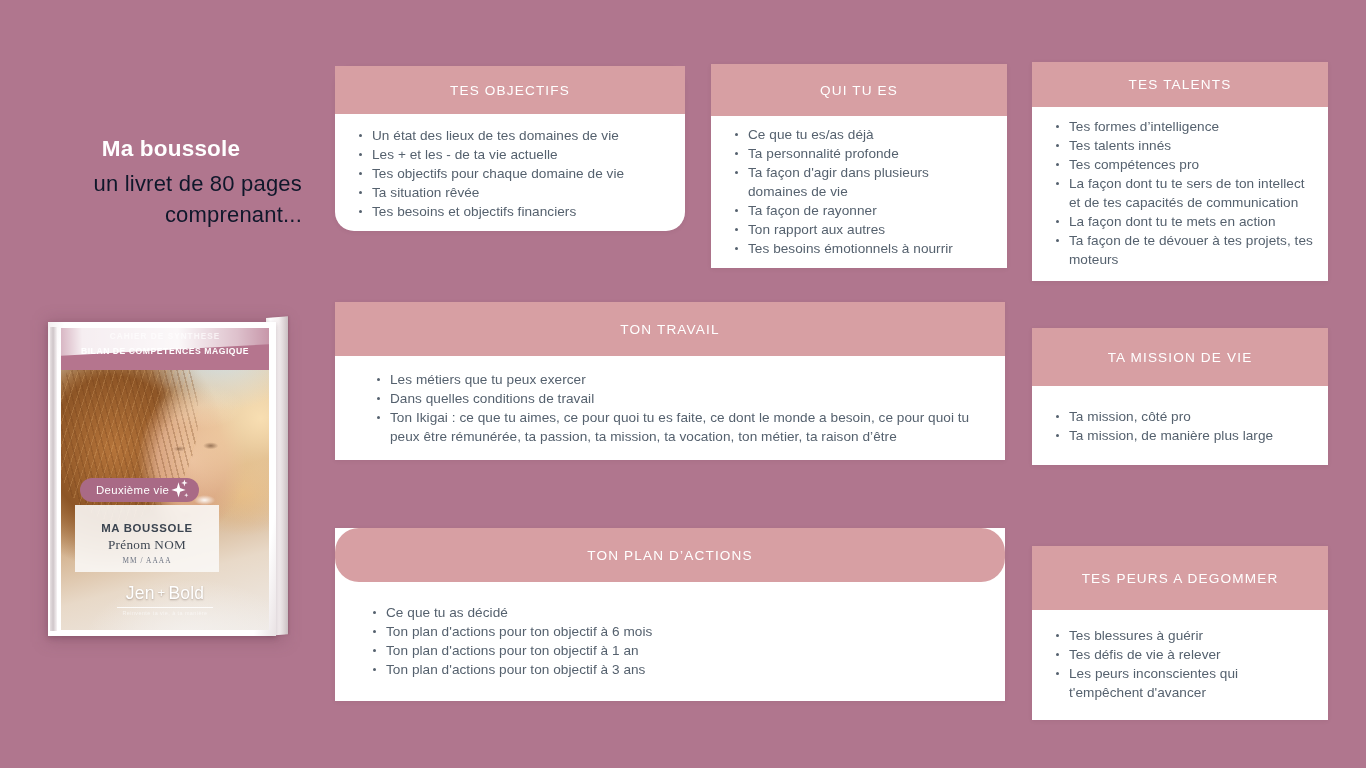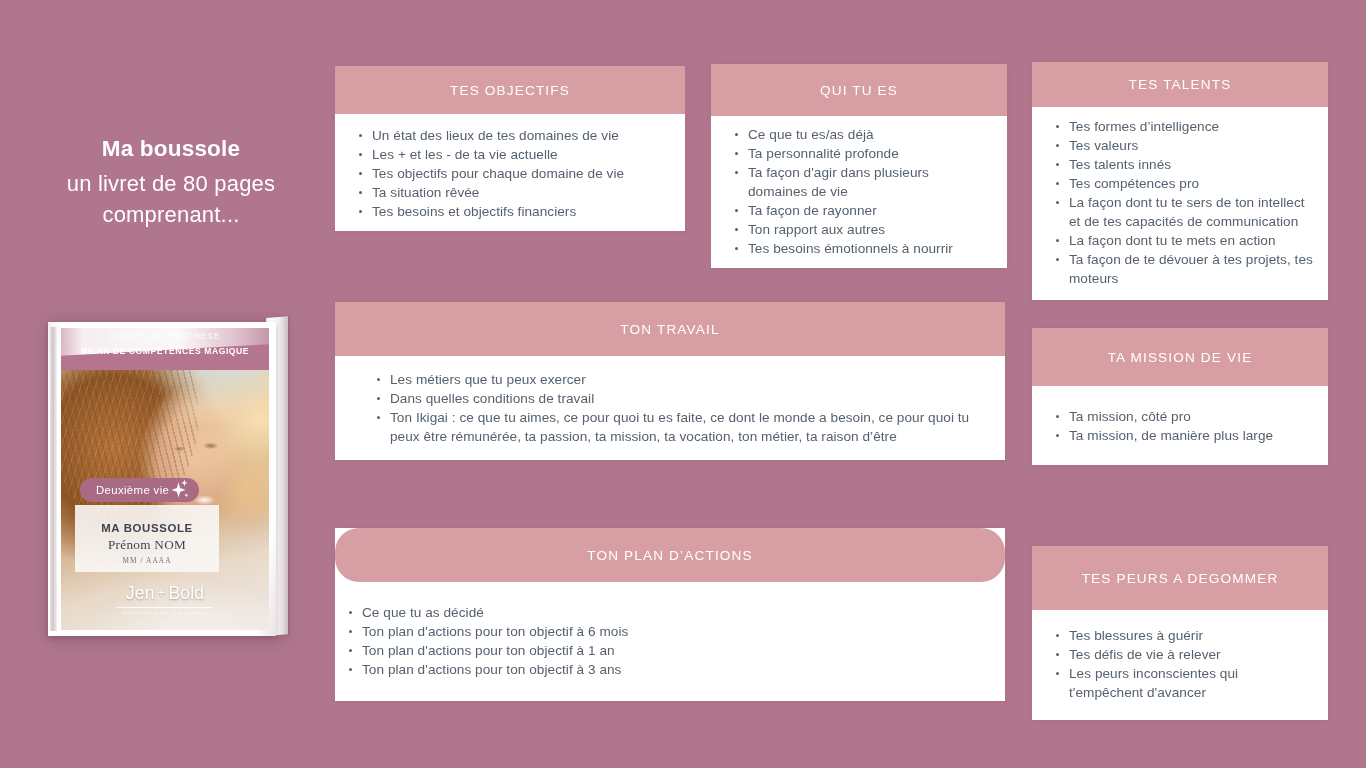--- a/index.html
+++ b/index.html
@@ -36,21 +36,22 @@
     font-weight: bold;
     letter-spacing: 0.2px;
     line-height: 1.36;
     margin-bottom: 3px;
   }
   .intro-sub {
     font-size: 22px;
     font-weight: 300;
     line-height: 1.42;
     letter-spacing: 0.2px;
-    color: #ffffff;
+    color: #0f172a;
+    text-align: right;
   }
 
   
   .book {
     position: absolute;
     left: 38px;
     top: 314px;
     width: 252px;
     height: 330px;
   }
@@ -318,42 +319,42 @@
     position: absolute;
     left: 10px;
     top: 8px;
     width: 3.2px;
     height: 3.2px;
     border-radius: 50%;
     background: #55616e;
   }
 
   
-  #card-objectifs { left: 335px;  top: 66px;  width: 350px; }
+  #card-objectifs { left: 335px;  top: 66px;  width: 350px; border-radius: 19px; }
   #card-objectifs .card-head { height: 48px; }
 
   #card-qui      { left: 711px;  top: 64px;  width: 296px; }
   #card-qui .card-head { height: 52px; }
   #card-qui .card-body { padding-top: 9px; }
 
   #card-talents  { left: 1032px; top: 62px;  width: 296px; }
   #card-talents .card-head { height: 45px; }
   #card-talents .card-body { padding: 10px 14px 12px 14px; }
 
   #card-travail  { left: 335px;  top: 302px; width: 670px; }
   #card-travail .card-head { height: 54px; }
   #card-travail .card-body { padding: 14px 18px 14px 32px; }
 
   #card-mission  { left: 1032px; top: 328px; width: 296px; }
   #card-mission .card-head { height: 58px; }
   #card-mission .card-body { padding: 21px 14px 20px 14px; }
 
   #card-plan     { left: 335px;  top: 528px; width: 670px; }
   #card-plan .card-head { height: 54px; border-radius: 24px; }
-  #card-plan .card-body { padding: 21px 18px 22px 4px; }
+  #card-plan .card-body { padding: 21px 18px 22px 28px; }
 
   #card-peurs    { left: 1032px; top: 546px; width: 296px; }
   #card-peurs .card-head { height: 64px; }
   #card-peurs .card-body { padding: 16px 14px 18px 14px; }
 </style>
 </head>
 <body style="background: rgb(176, 118, 142);">
 
 <div id="stage">
 
@@ -437,21 +438,20 @@
       </div>
   </div>
 
   <div class="card" id="card-talents">
     <div class="card-head" style="background: rgb(215, 159, 163);">
         <span>TES TALENTS</span>
       </div>
     <div class="card-body">
         <ul>
           <li>Tes formes d’intelligence</li>
-          <li>Tes valeurs</li>
           <li>Tes talents innés</li>
           <li>Tes compétences pro</li>
           <li>La façon dont tu te sers de ton intellect et de tes capacités de communication</li>
           <li>La façon dont tu te mets en action</li>
           <li>Ta façon de te dévouer à tes projets, tes moteurs</li>
         </ul>
       </div>
   </div>
 
   <div class="card" id="card-travail">

